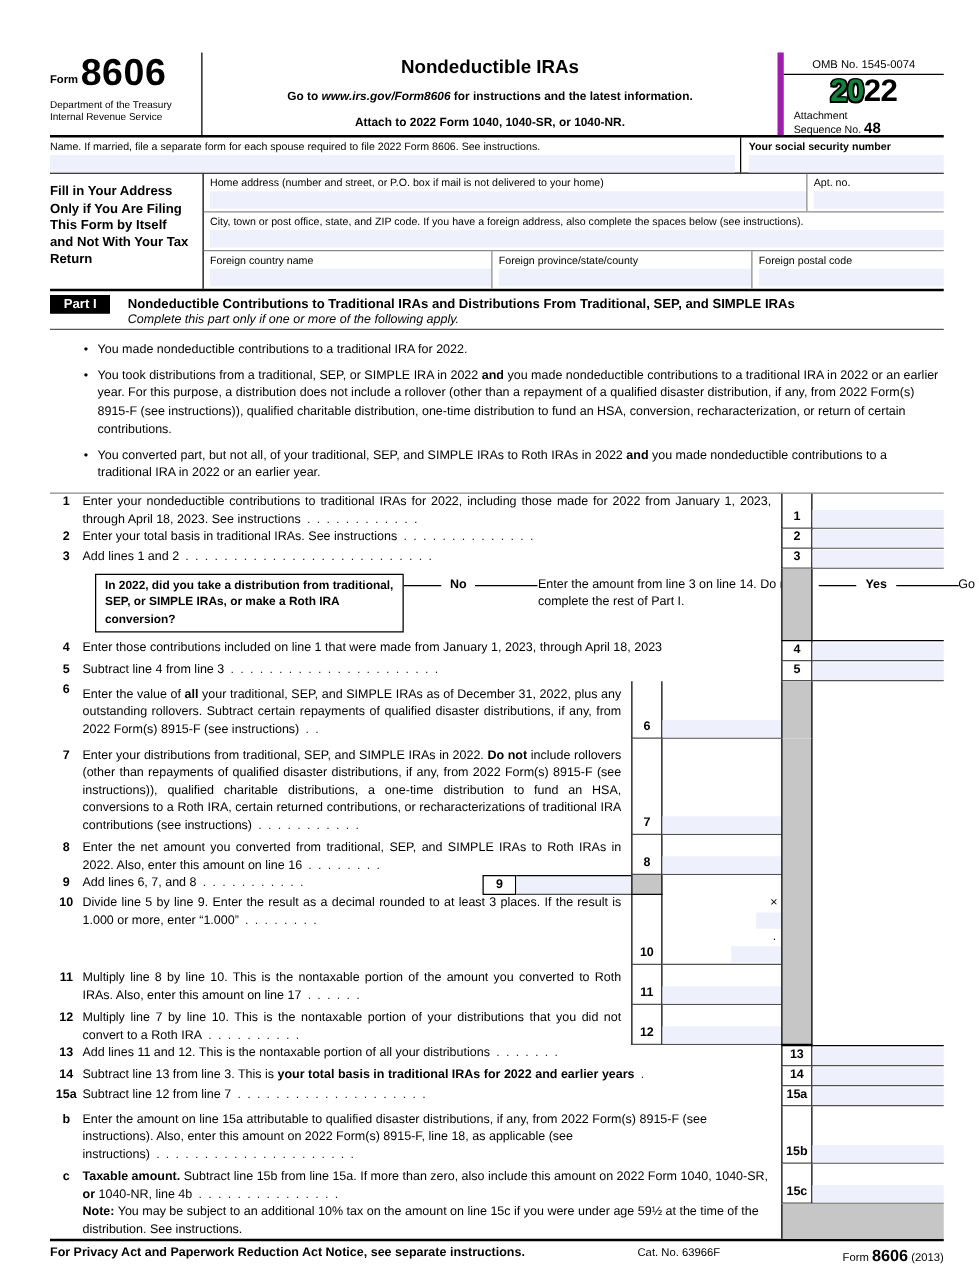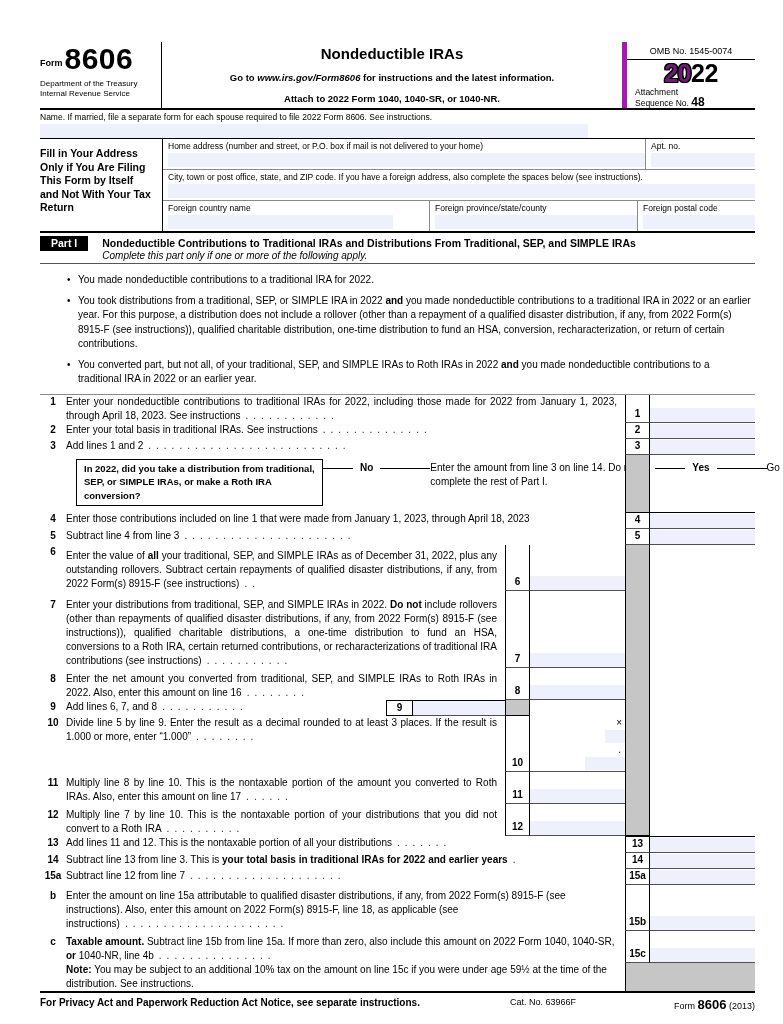--- a/index.html
+++ b/index.html
@@ -17,21 +17,21 @@
   .form-word { font-size:9px; font-weight:bold; margin:0 2px 4px 0; }
   .big-no { font-size:30px; font-weight:800; letter-spacing:.5px; line-height:26px; }
   .agency { font-size:8px; line-height:10px; margin-top:7px; }
   .hdr-center { border-right:5px solid #a21caf; text-align:center; padding:3px 10px 4px;
                 display:flex; flex-direction:column; justify-content:space-between; }
   .title { font-size:15px; font-weight:bold; }
   .hc-line { font-size:9.5px; font-weight:bold; }
   .hdr-right { font-size:8.5px; }
   .omb { font-size:9px; text-align:center; padding:4px 0 3px; border-bottom:1px solid #000; }
   .year { text-align:center; font-size:25px; font-weight:800; line-height:27px; letter-spacing:-.5px; }
-  .yr-outline { color:#701a75;
+  .yr-outline { color:#15803d;
     text-shadow:-1.2px -1.2px 0 #000,1.2px -1.2px 0 #000,-1.2px 1.2px 0 #000,1.2px 1.2px 0 #000,
                 -1.2px 0 0 #000,1.2px 0 0 #000,0 -1.2px 0 #000,0 1.2px 0 #000; }
   .att { padding-left:8px; font-size:8.5px; line-height:10px; }
   .att b { font-size:12px; }
 
   
   .name-row { display:grid; grid-template-columns:552px 1fr; border-bottom:1.5px solid #000; }
   .name-cell { padding:2px 4px 0 0; }
   .ssn-cell { border-left:1px solid #000; padding:2px 0 0 6px; }
   .small-label { font-size:8.5px; line-height:10px; }
@@ -41,21 +41,21 @@
   
   .addr { display:grid; grid-template-columns:122px 1fr; border-bottom:2px solid #000; }
   .addr-left { font-weight:bold; font-size:10.5px; line-height:13.5px; padding:8px 8px 0 0; }
   .addr-right { border-left:1px solid #000; display:flex; flex-direction:column; }
   .addr-row { display:flex; border-bottom:1px solid #8a8a8a; }
   .addr-row:last-child { border-bottom:none; }
   .afield { padding:2px 0 2px 5px; flex:1; }
   .afield.bl { border-left:1px solid #8a8a8a; }
   .w-apt { flex:none; width:110px; }
   .w-fc { flex:none; width:230px; }
-  .w-fp { flex:none; width:208px;margin-left:36px; }
+  .w-fp { flex:none; width:208px; }
 
   
   .part-hdr { display:flex; padding:3px 0 2px; border-bottom:1px solid #555; }
   .part-badge { background:#000; color:#fff; font-weight:bold; font-size:10.5px;
                 padding:1px 11px 2px; margin-right:14px; align-self:flex-start; }
   .part-title { font-weight:bold; font-size:10.5px; line-height:14px; }
   .part-sub { font-weight:normal; font-size:10px;font-style:italic; }
 
   .bullets { padding:3px 0 7px 27px; border-bottom:1px solid #8a8a8a; }
   .bullet { display:flex; font-size:10px; line-height:14.5px; margin-top:6px; padding-right:2px; }
@@ -142,20 +142,24 @@
         <div><span>Sequence No.</span> <b>48</b></div>
       </div>
     </div>
   </div>
 
   <div class="name-row">
     <div class="name-cell">
       <div class="small-label">Name. If married, file a separate form for each spouse required to file 2022 Form 8606. See instructions.</div>
       <div class="fillband"></div>
     </div>
+    <div class="ssn-cell">
+      <div class="small-label bold-label">Your social security number</div>
+      <div class="fillband"></div>
+    </div>
   </div>
 
   <div class="addr">
     <div class="addr-left">Fill in Your Address Only if You Are Filing This Form by Itself and Not With Your Tax Return</div>
     <div class="addr-right">
       <div class="addr-row">
         <div class="afield">
           <div class="small-label">Home address (number and street, or P.O. box if mail is not delivered to your home)</div>
           <div class="fillband"></div>
         </div>

